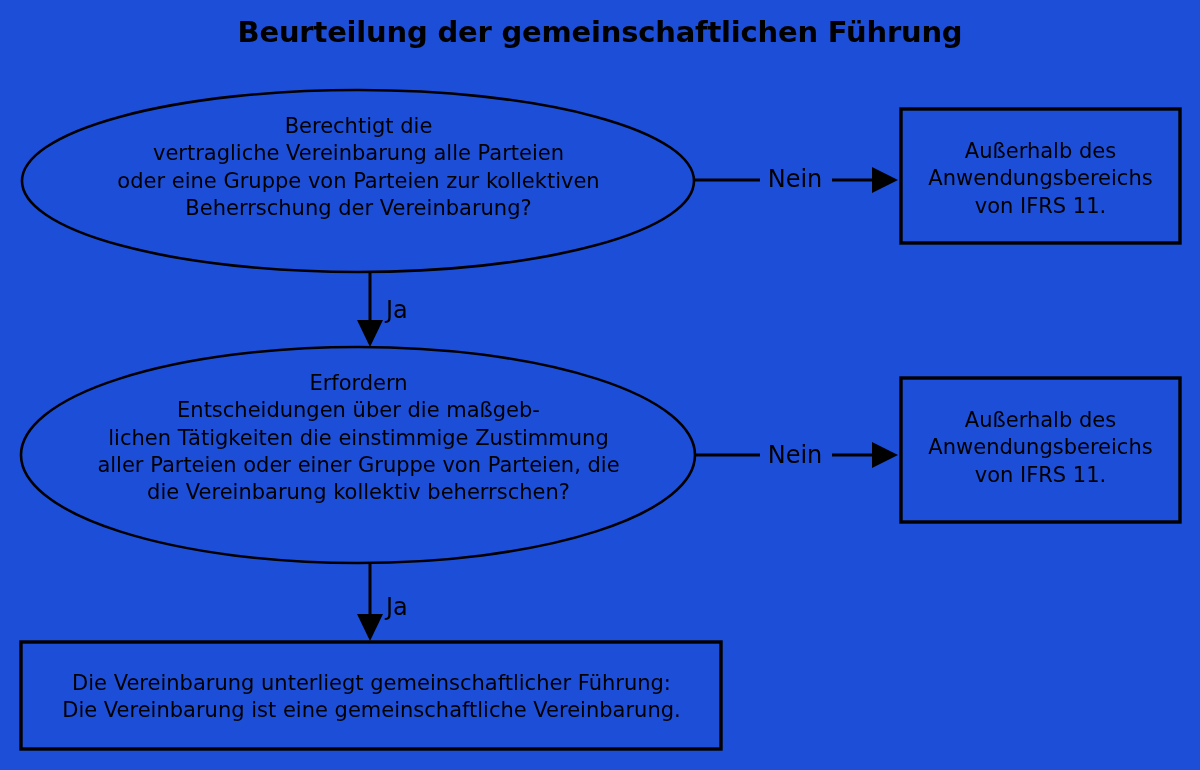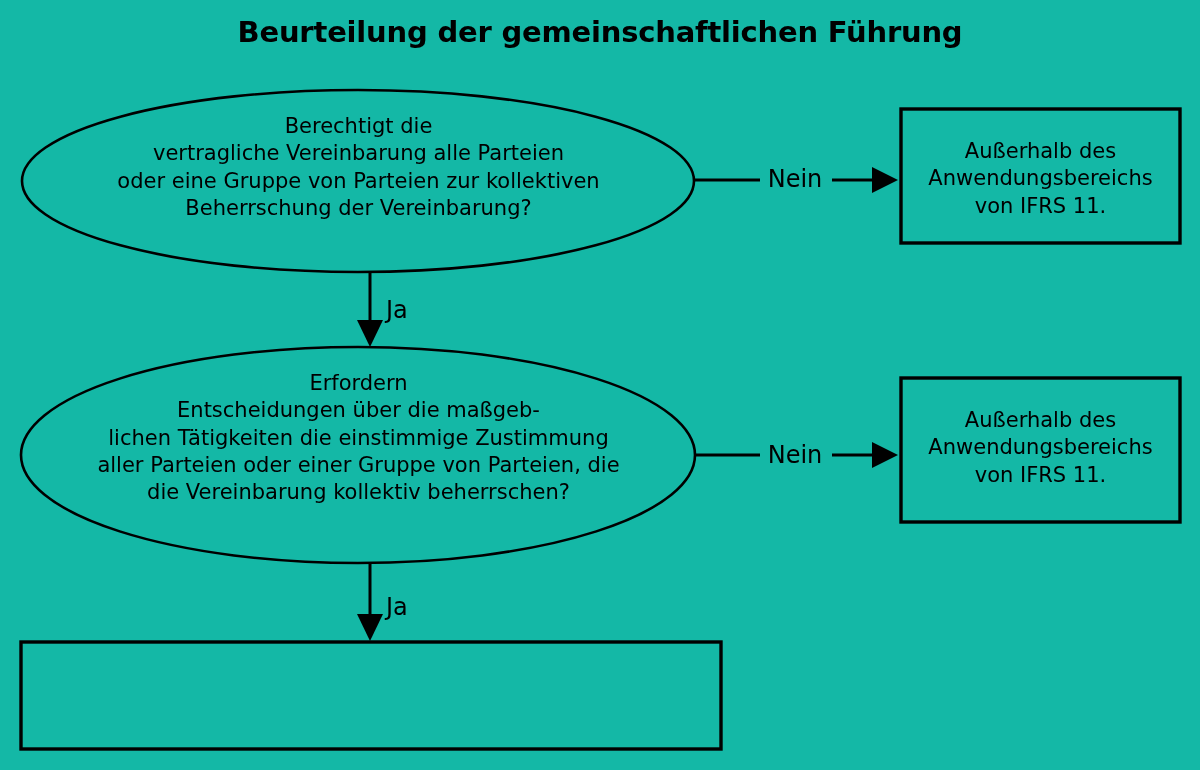--- a/index.html
+++ b/index.html
@@ -11,21 +11,21 @@
     width: 1200px;
     height: 770px;
     font-family: "DejaVu Sans", "Liberation Sans", sans-serif;
     color: #000000;
     overflow: hidden;
   }
   #canvas {
     position: relative;
     width: 1200px;
     height: 770px;
-    background: #14b8a6;
+    background: #1d4ed8;
   }
   svg.layer {
     position: absolute;
     left: 0;
     top: 0;
     width: 1200px;
     height: 770px;
   }
   .shape-stroke {
     fill: none;
@@ -146,20 +146,22 @@
 Beherrschung der Vereinbarung?</div>
 
   <div class="txt" id="outcome-1-label">Außerhalb des
 Anwendungsbereichs
 von IFRS 11.</div>
 
   <div class="txt" id="outcome-2-label">Außerhalb des
 Anwendungsbereichs
 von IFRS 11.</div>
 
+  <div class="txt" id="outcome-3-label">Die Vereinbarung unterliegt gemeinschaftlicher Führung:
+Die Vereinbarung ist eine gemeinschaftliche Vereinbarung.</div>
 
   <div class="txt edge-label" id="edge-label-nein-1">Nein</div>
 
   <div class="txt edge-label" id="edge-label-ja-1">Ja</div>
 
   <div class="txt edge-label" id="edge-label-nein-2">Nein</div>
 
   <div class="txt edge-label" id="edge-label-ja-2">Ja</div>
 
 </div>

